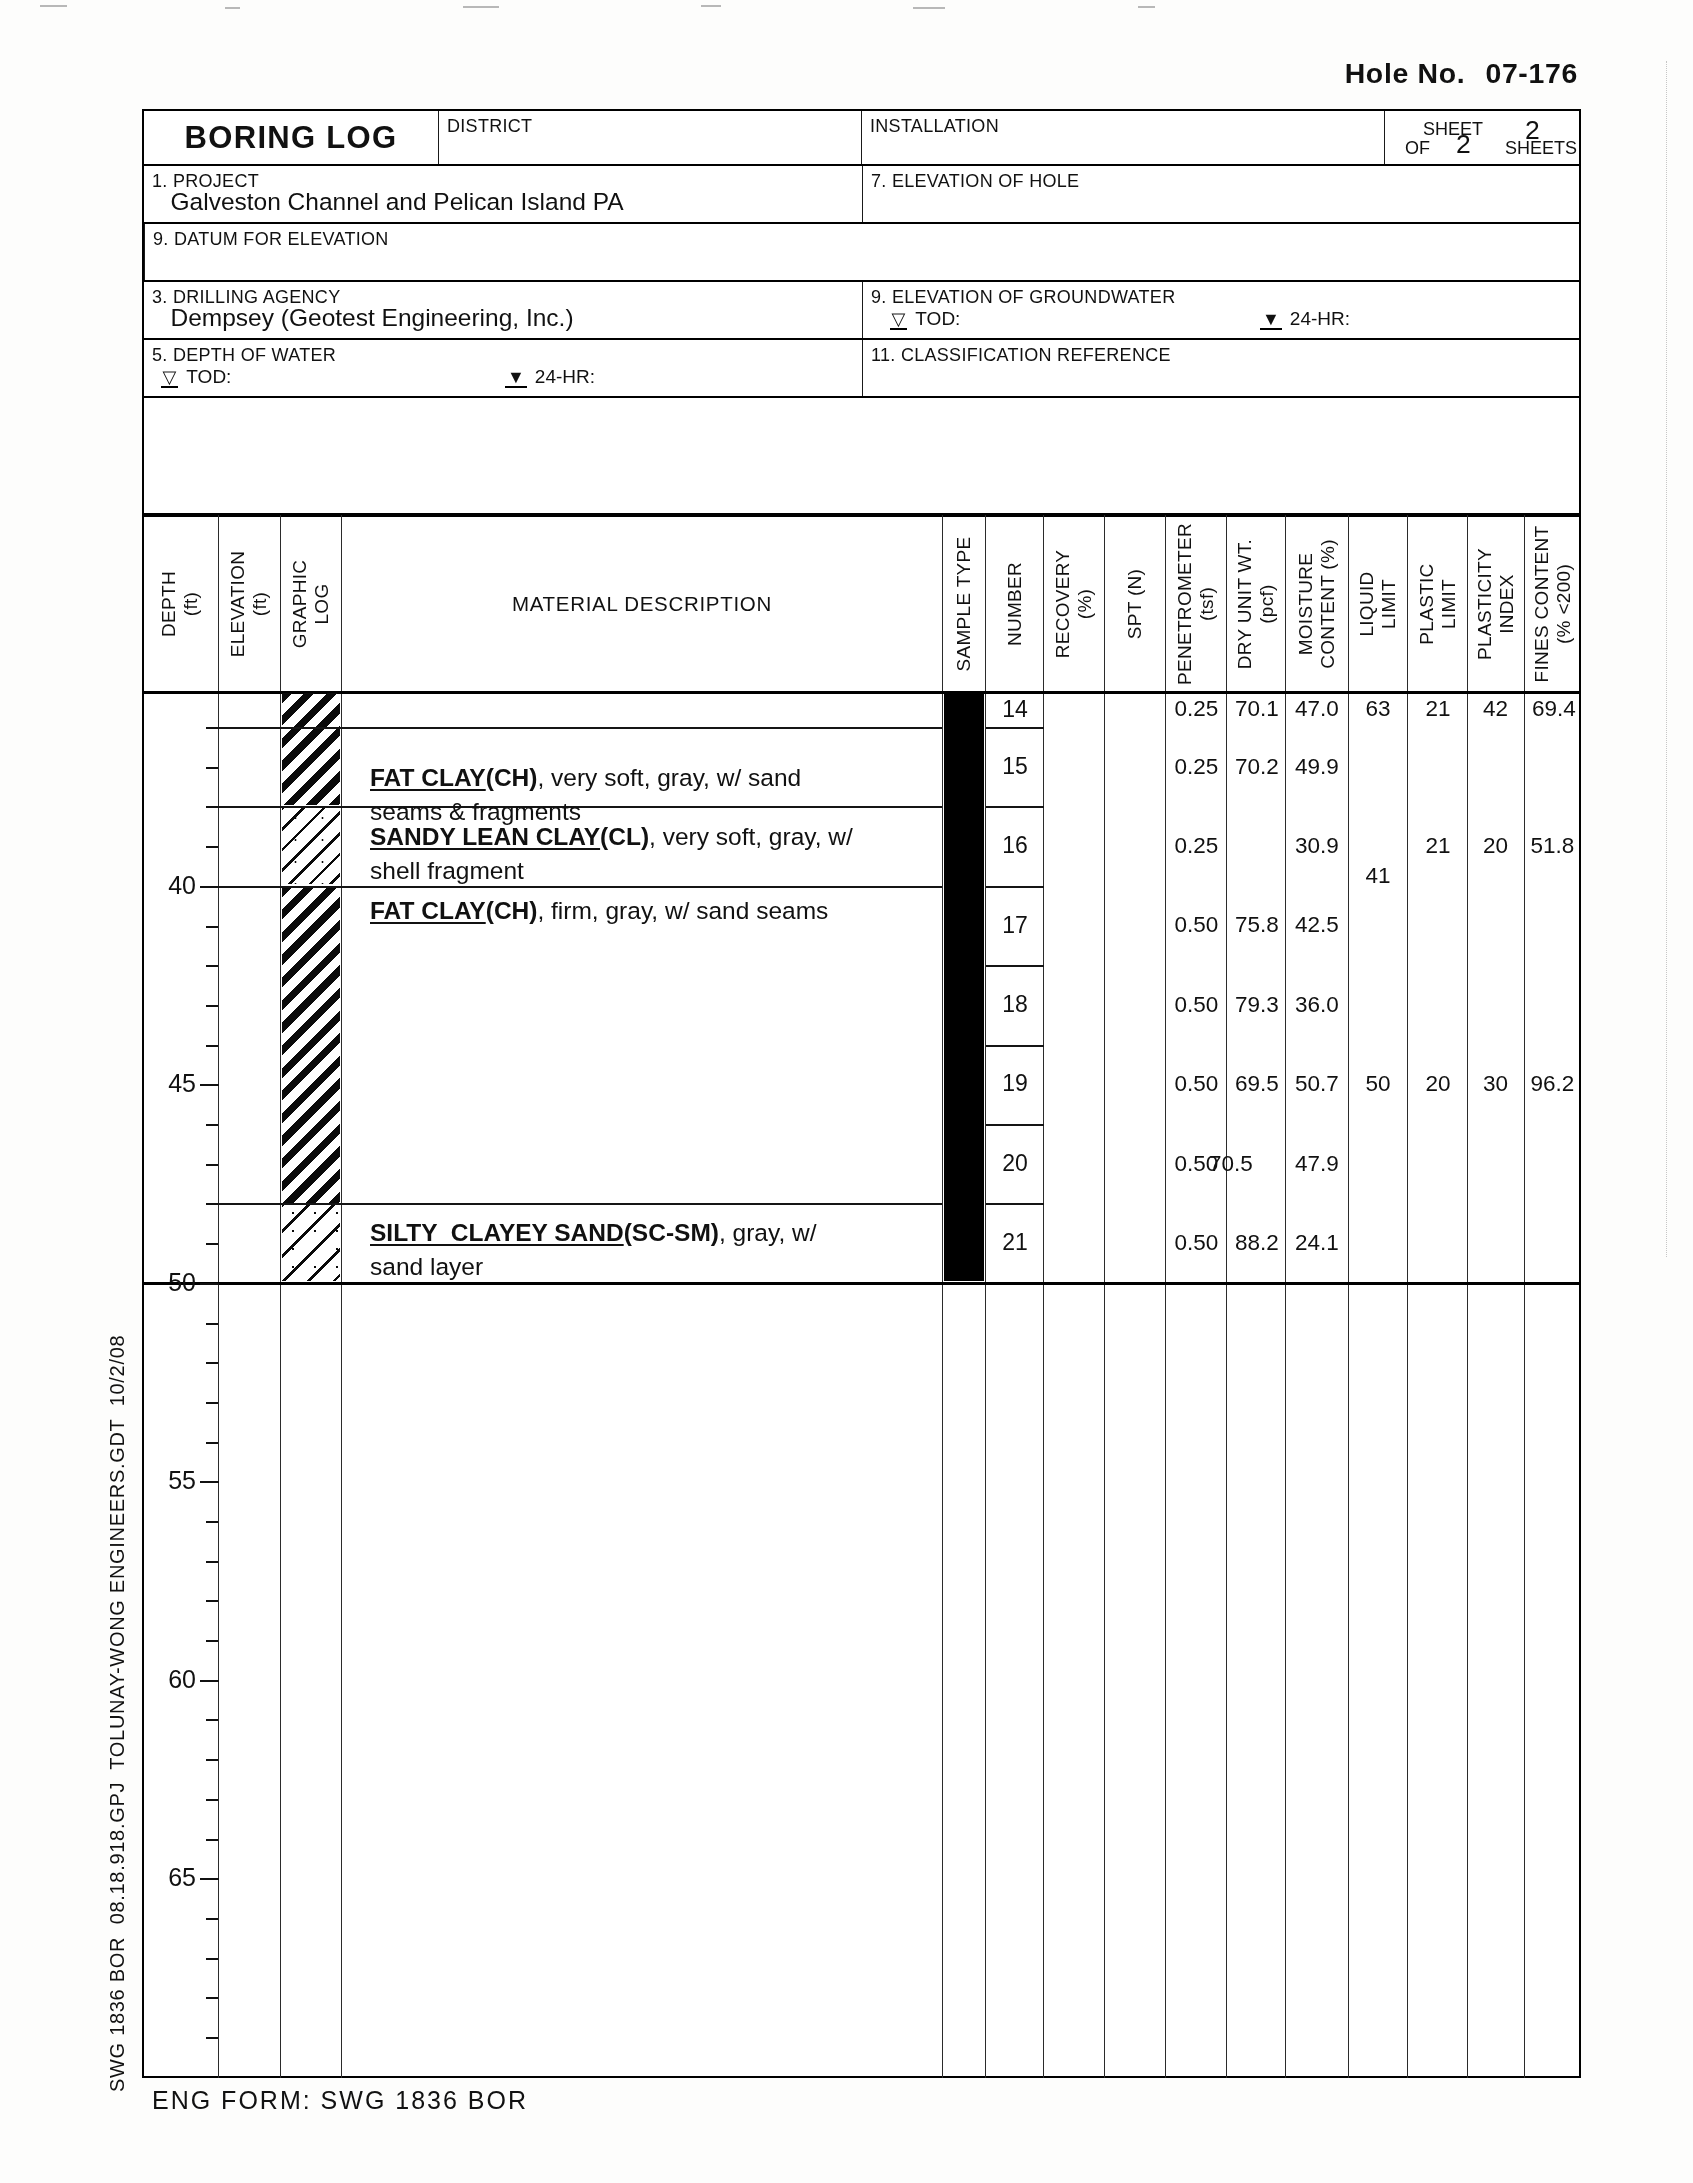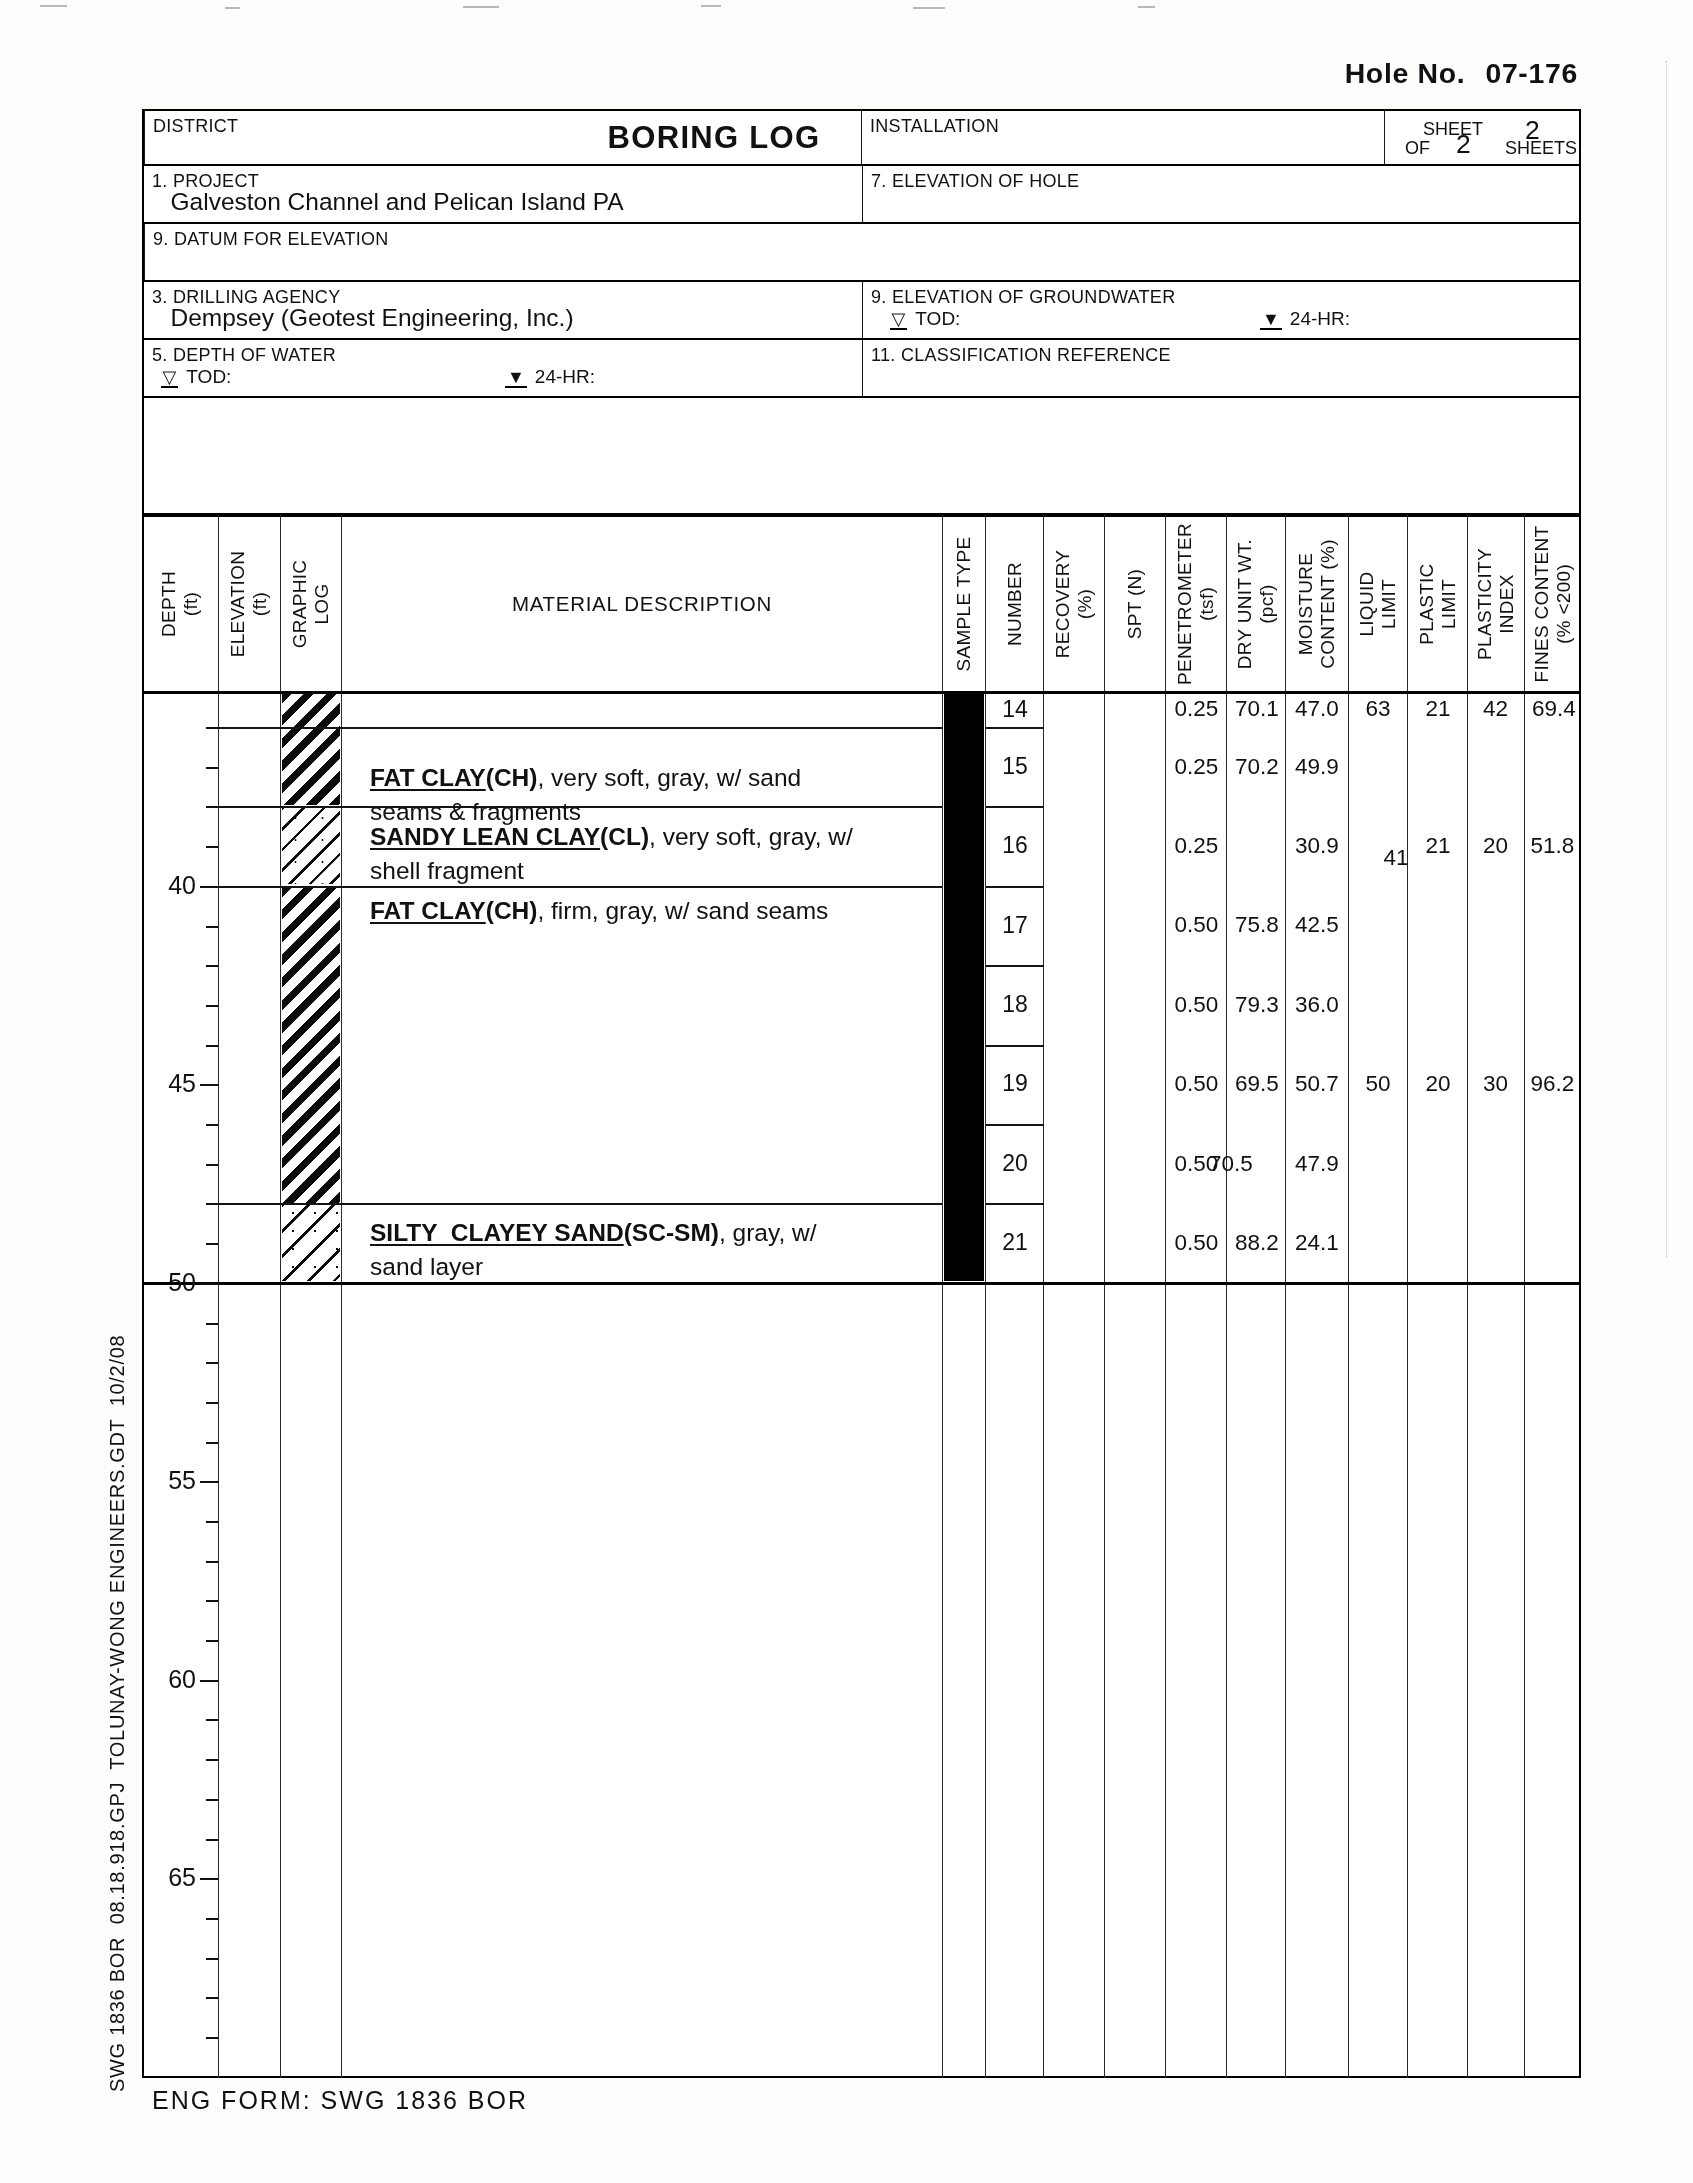--- a/index.html
+++ b/index.html
@@ -64,25 +64,25 @@
   <div class="dash" style="left:463px;top:6px;width:36px;"></div>
   <div class="dash" style="left:701px;top:5.3px;width:20px;"></div>
   <div class="dash" style="left:913px;top:6.6px;width:32px;"></div>
   <div class="dash" style="left:1138px;top:6px;width:17px;"></div>
   <div class="margin-dots"></div>
 
   <div class="hole-no"><span>Hole No.</span><span class="num">07-176</span></div>
 
   <div class="header-box">
     <div class="hb-row hb-row1">
+      <div class="hb-cell first title-cell" style="flex:0 0 294px;">
+        <div class="form-title">BORING LOG</div>
+      </div>
       <div class="hb-cell" style="flex:0 0 423px;">
         <div class="lbl">DISTRICT</div>
-      </div>
-      <div class="hb-cell first title-cell" style="flex:0 0 294px;">
-        <div class="form-title">BORING LOG</div>
       </div>
       <div class="hb-cell" style="flex:0 0 523px;">
         <div class="lbl">INSTALLATION</div>
       </div>
       <div class="hb-cell" style="flex:1;">
         <div class="sheet-l" style="top:8px;">
           <span style="position:absolute;left:38px;">SHEET</span>
           <span class="s-num" style="position:absolute;left:140px;top:-4px;">2</span>
         </div>
         <div class="sheet-l" style="bottom:5.3px;">
@@ -247,21 +247,21 @@
       <div class="cellval" style="left: 1524px; width: 60px; top: 696px;">69.4</div>
       <div class="hline" style="left: 986px; top: 727px; width: 58px;"></div>
       <div class="sample-num" style="left: 986px; width: 58px; top: 753px;">15</div>
       <div class="cellval" style="left: 1166px; width: 61px; top: 754px;">0.25</div>
       <div class="cellval" style="left: 1227px; width: 60px; top: 754px;">70.2</div>
       <div class="cellval" style="left: 1286px; width: 62px; top: 754px;">49.9</div>
       <div class="hline" style="left: 986px; top: 806px; width: 58px;"></div>
       <div class="sample-num" style="left: 986px; width: 58px; top: 832px;">16</div>
       <div class="cellval" style="left: 1166px; width: 61px; top: 833px;">0.25</div>
       <div class="cellval" style="left: 1286px; width: 62px; top: 833px;">30.9</div>
-      <div class="cellval" style="left: 1348px; width: 60px; top: 845px; margin-left: 18px;">41</div>
+      <div class="cellval" style="left: 1348px; width: 60px; top: 863px;">41</div>
       <div class="cellval" style="left: 1408px; width: 60px; top: 833px;">21</div>
       <div class="cellval" style="left: 1467px; width: 57px; top: 833px;">20</div>
       <div class="cellval" style="left: 1524px; width: 57px; top: 833px;">51.8</div>
       <div class="hline" style="left: 986px; top: 886px; width: 58px;"></div>
       <div class="sample-num" style="left: 986px; width: 58px; top: 912px;">17</div>
       <div class="cellval" style="left: 1166px; width: 61px; top: 912px;">0.50</div>
       <div class="cellval" style="left: 1227px; width: 60px; top: 912px;">75.8</div>
       <div class="cellval" style="left: 1286px; width: 62px; top: 912px;">42.5</div>
       <div class="hline" style="left: 986px; top: 965px; width: 58px;"></div>
       <div class="sample-num" style="left: 986px; width: 58px; top: 991px;">18</div>

